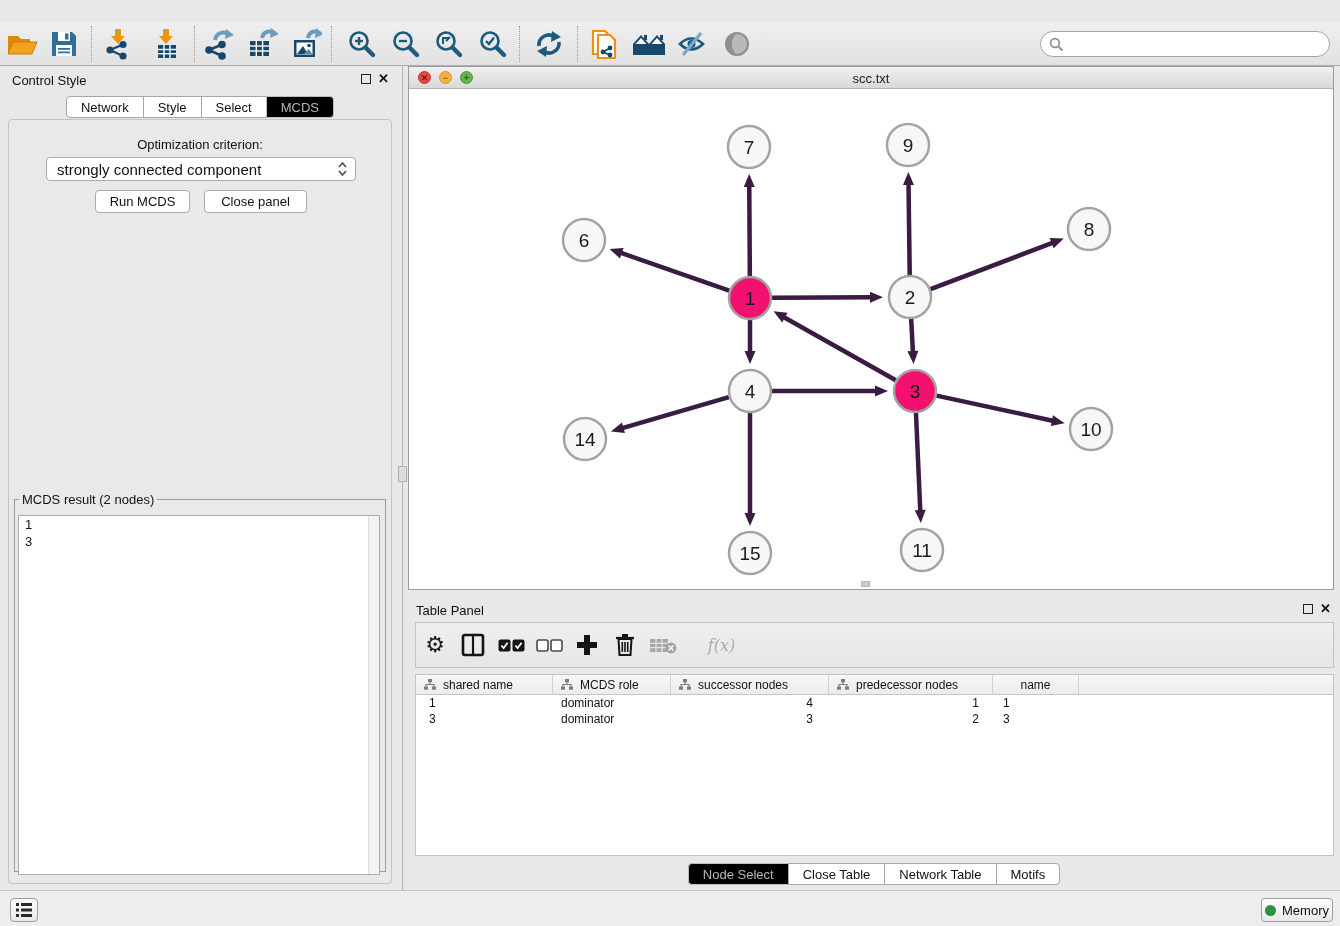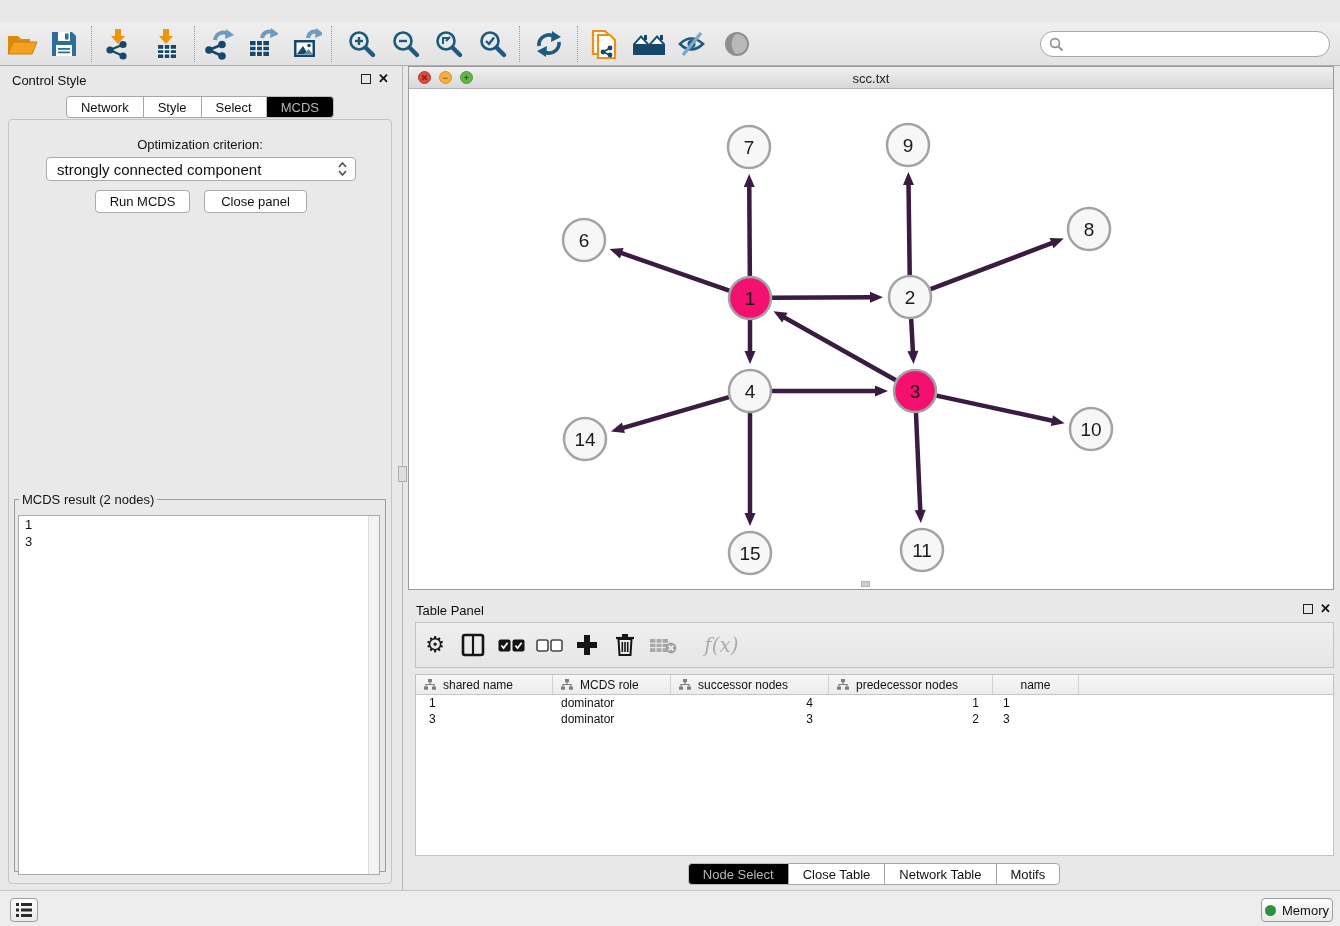--- a/index.html
+++ b/index.html
@@ -79,21 +79,21 @@
   .net-canvas { position:relative; width:924px; height:500px; background:#fff; }
   .hscroll-thumb { position:absolute; left:452px; bottom:2px; width:9px; height:6px;
     background:#CCCCCC; border:1px solid #B5B5B5; }
 
   
   .table-panel { position:absolute; left:408px; top:530px; width:932px; height:294px; background:#E8E8E8; }
   .tp-toolbar { position:absolute; top:26px; left:7px; width:919px; height:46px;
     background:linear-gradient(#EFEFEF,#E6E6E6); border:1px solid #C2C2C2; display:flex; align-items:center; }
   .tp-tbtn { width:38px; height:34px; display:flex; align-items:center; justify-content:center; }
   .tp-tbtn.gear-glyph { font-size:22px; color:#1A1A1A; }
-  .fx-label { font-size:20px; font-style:italic; color:#ABABAB; font-family:"DejaVu Serif", serif;margin-left:33px; }
+  .fx-label { font-size:16px; font-style:italic; color:#ABABAB; font-family:"DejaVu Serif", serif;margin-left:33px; }
   .tp-table { position:absolute; top:78px; left:7px; width:919px; height:182px;
     background:#fff; border:1px solid #C2C2C2; overflow:hidden; }
   .tp-head { display:grid; grid-template-columns:137px 118px 158px 164px 86px 1fr; height:20px;
     background:linear-gradient(#F7F7F7,#ECECEC); border-bottom:1px solid #C6C6C6; }
   .th { display:flex; align-items:center; font-size:12px; color:#111; border-right:1px solid #D2D2D2;
     padding-left:8px; gap:7px; }
   .th.center { justify-content:center; padding-left:0; }
   .tp-row { display:grid; grid-template-columns:137px 118px 158px 164px 86px 1fr; height:16px; }
   .td { font-size:12px; color:#111; line-height:16px; }
   .td.l0 { padding-left:13px; } .td.l1 { padding-left:8px; }

